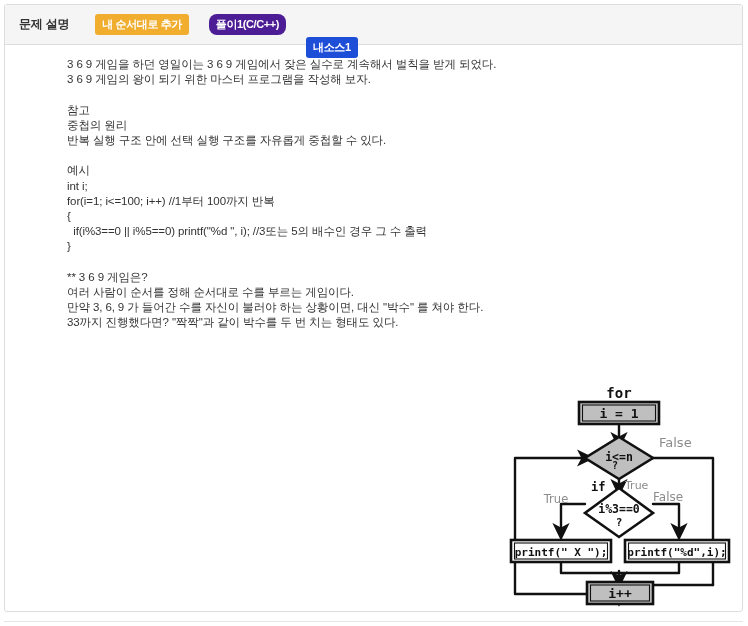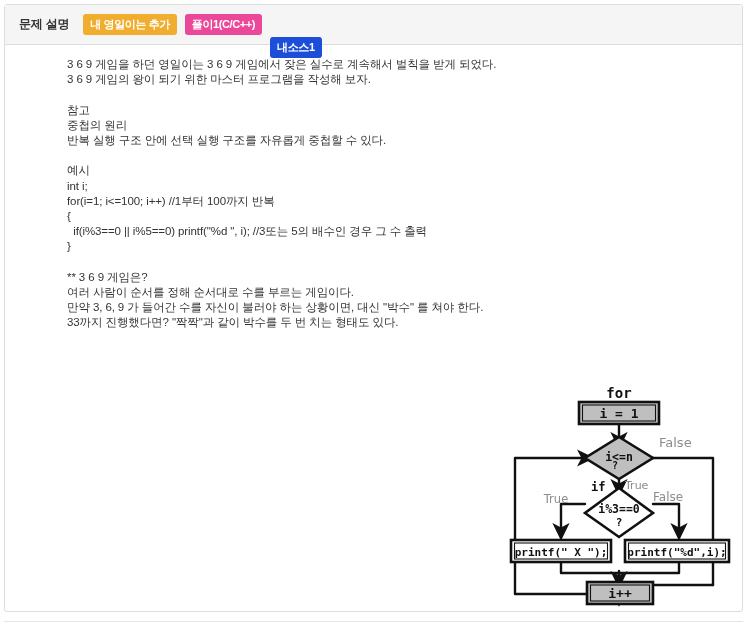--- a/index.html
+++ b/index.html
@@ -29,21 +29,21 @@
   }
 
   .panel-heading {
     height: 40px;
     background: #f5f5f5;
     border-bottom: 1px solid #dddddd;
     display: flex;
     align-items: center;
     padding: 0 0 0 14px;
     box-sizing: border-box;
-    gap: 8px;
+    gap: 20px;
   }
 
   .panel-title {
     font-size: 12px;
     font-weight: bold;
     color: #333333;
     letter-spacing: -0.2px;
     margin-right: 6px;
     white-space: nowrap;
   }
@@ -59,21 +59,21 @@
     font-weight: bold;
     color: #ffffff;
     white-space: nowrap;
     border: none;
     cursor: pointer;
     letter-spacing: -0.4px;
     font-family: "Liberation Sans", "DejaVu Sans", sans-serif;
     line-height: 1;
   }
   .btn-warning { background: #f0ad2e; }
-  .btn-success { background: #ec4899; }
+  .btn-success { background: #4c1d95; border-radius: 8px; }
   .btn-primary { background: #1d4ed8; margin-top: 45px; }
 
   
   .panel-body {
     position: relative;
     padding: 12px 14px 0 14px;
     box-sizing: border-box;
     height: 567px;
     overflow: hidden;
   }
@@ -107,21 +107,21 @@
     background: #e5e5e5;
   }
 </style>
 </head>
 <body>
 
 <div class="panel">
 
   <div class="panel-heading">
     <span class="panel-title">문제 설명</span>
-    <button class="btn btn-warning">내 영일이는 추가</button>
+    <button class="btn btn-warning">내 순서대로 추가</button>
     <button class="btn btn-success">풀이1(C/C++)</button>
     <button class="btn btn-primary">내소스1</button>
   </div>
 
   <div class="panel-body">
 
     <div class="desc">3 6 9 게임을 하던 영일이는 3 6 9 게임에서 잦은 실수로 계속해서 벌칙을 받게 되었다.
 3 6 9 게임의 왕이 되기 위한 마스터 프로그램을 작성해 보자.
 
 참고

